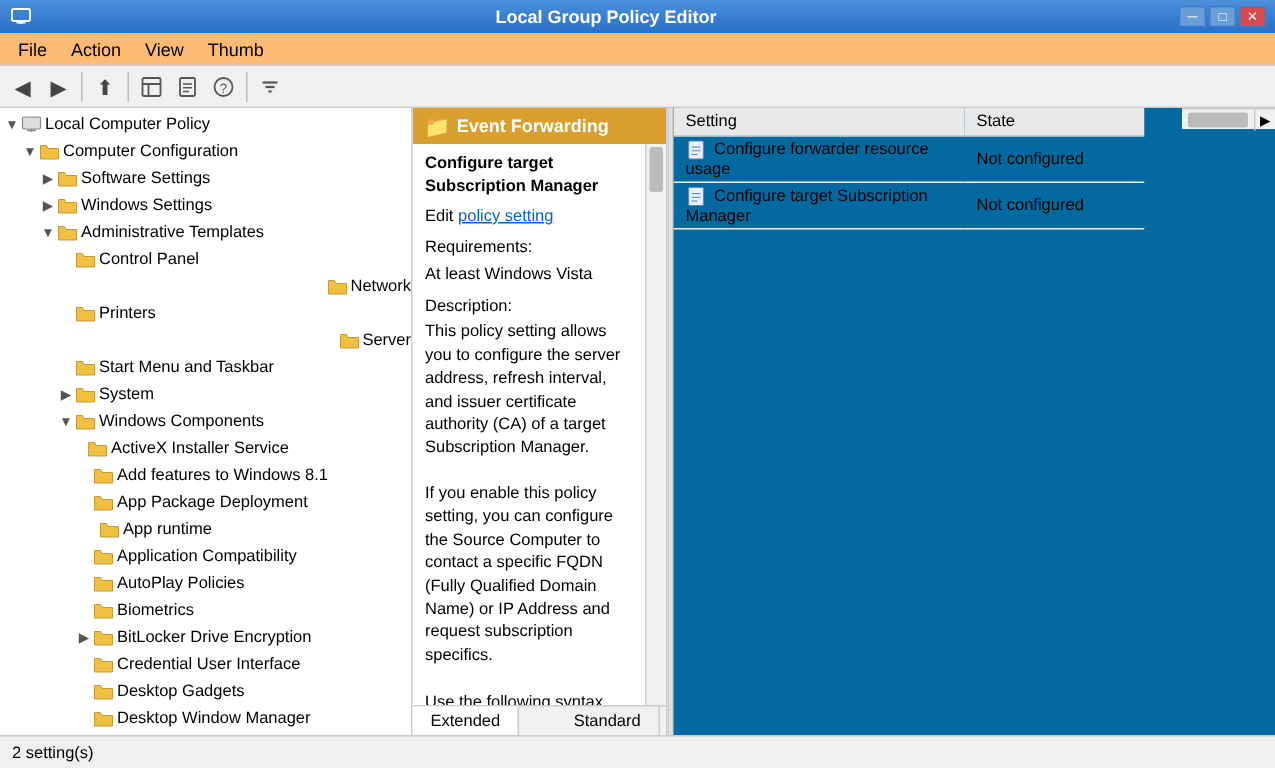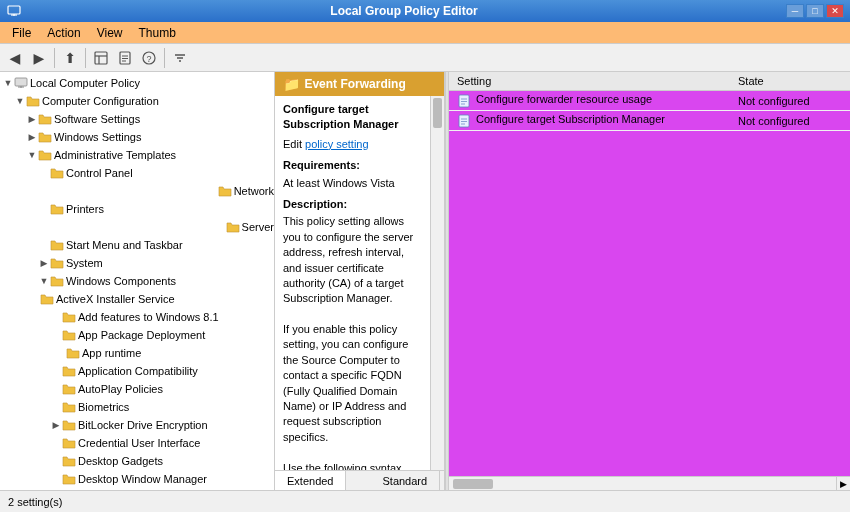--- a/index.html
+++ b/index.html
@@ -169,32 +169,32 @@
       font-weight: bold;
       font-size: 11px;
       margin-bottom: 4px;
     }
     .desc-link {
       color: #0066cc;
       text-decoration: underline;
       cursor: pointer;
     }
     .desc-section-label {
-      font-weight: bold;
+      font-weight: normal;
       margin-top: 4px;
       margin-bottom: 2px;
     }
 
     
     .settings-panel {
       flex: 1;
-      background: #d946ef;
-      display: flex;
-      flex-direction: column;
+      background: #0369a1;
+      display: flex;
       overflow: hidden;
+      gap: 25px;
     }
 
     .settings-table {
       flex: 1;
       overflow-y: auto;
     }
 
     table {
       width: 100%;
       border-collapse: collapse;
@@ -453,21 +453,21 @@
       <div class="tree-item" style="padding-left: 38px;">
         <span class="tree-arrow">▼</span>
         <span class="tree-icon">
           <svg width="14" height="12" viewBox="0 0 14 12">
             <path d="M1,2 L5,2 L6,4 L13,4 L13,11 L1,11 Z" fill="#f0c040" stroke="#c09030" stroke-width="0.6"></path>
           </svg>
         </span>
         <span class="tree-label">Windows Components</span>
       </div>
 
-      <div class="tree-item" style="padding-left: 28px;">
+      <div class="tree-item" style="padding-left: 46px;">
         <span class="tree-arrow" style="color:transparent;">▶</span>
         <span class="tree-icon">
           <svg width="14" height="12" viewBox="0 0 14 12">
             <path d="M1,2 L5,2 L6,4 L13,4 L13,11 L1,11 Z" fill="#f0c040" stroke="#c09030" stroke-width="0.6"></path>
           </svg>
         </span>
         <span class="tree-label">ActiveX Installer Service</span>
       </div>
 
       <div class="tree-item" style="padding-left: 50px;">

